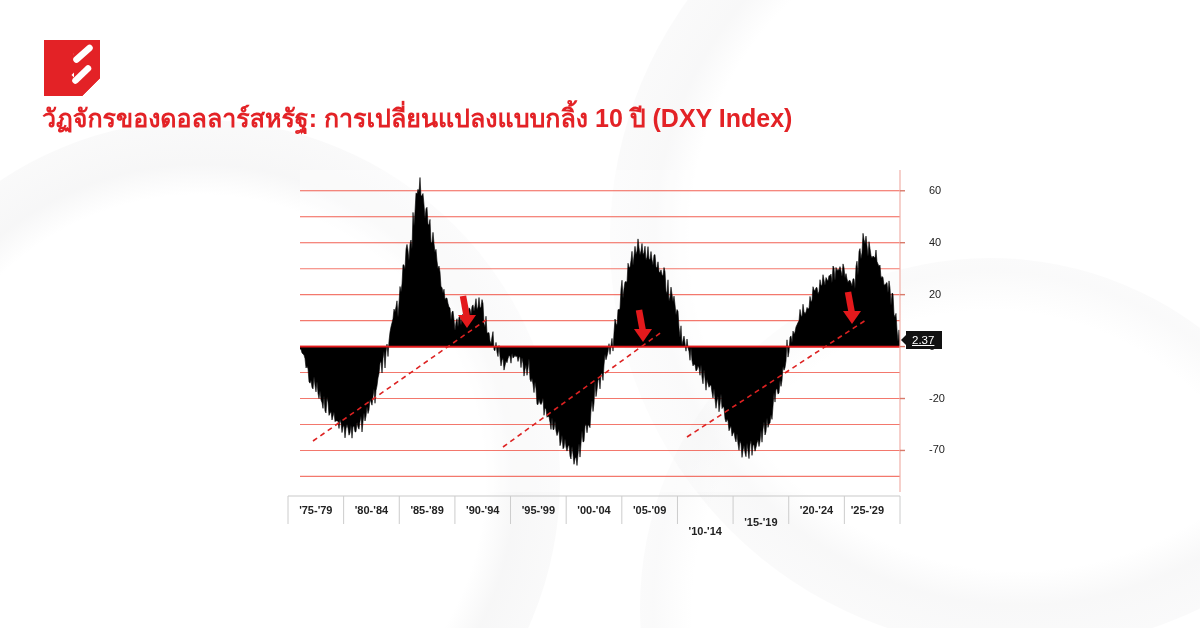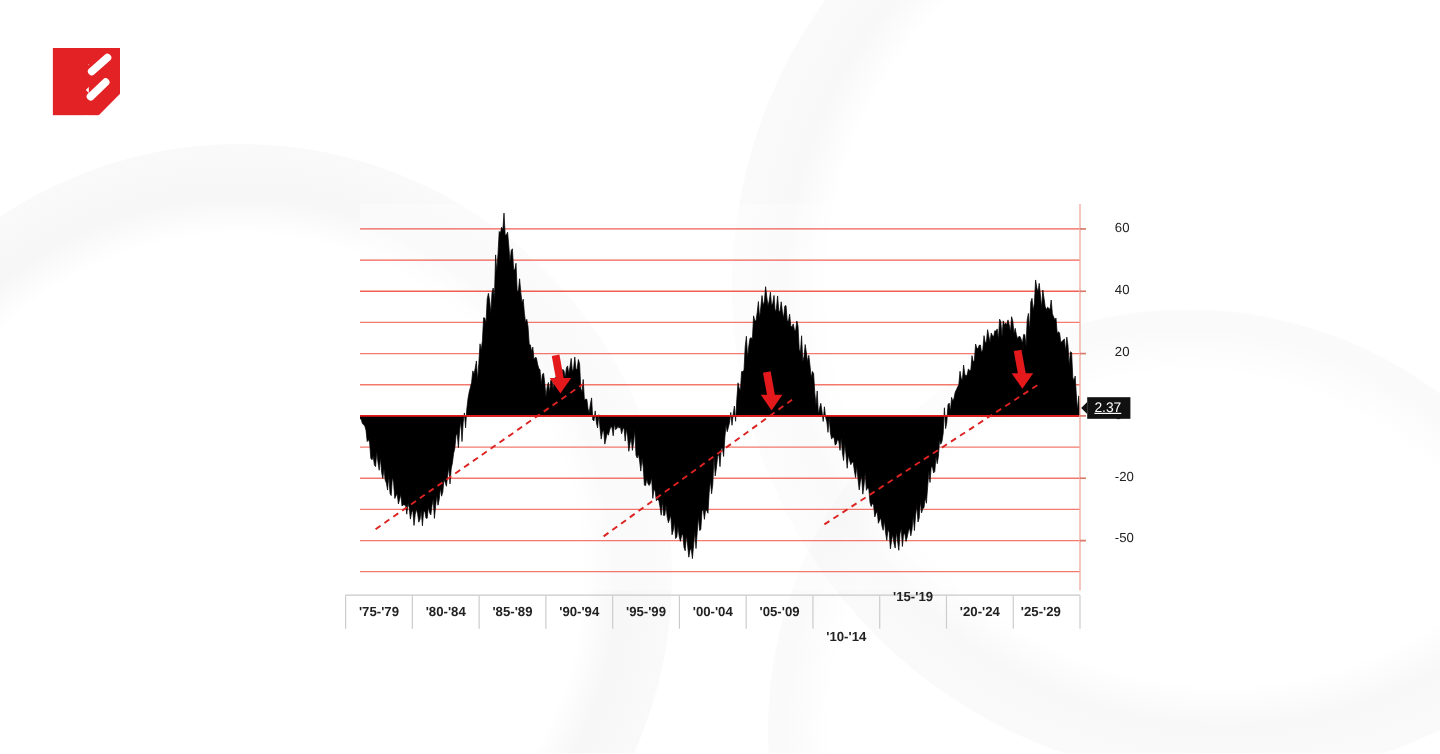--- a/index.html
+++ b/index.html
@@ -151,20 +151,21 @@
     </g>
     <path d="M30 0 H56 V38 L38 56 H30 Z" fill="#e32226"></path>
     <g stroke="#ffffff" stroke-width="6.5" stroke-linecap="round">
       <line x1="32.5" y1="19.5" x2="45.5" y2="8.0"></line>
       <line x1="31.5" y1="40.5" x2="44.0" y2="28.5"></line>
     </g>
     <path d="M0 0 H26.5 V56 H0 Z" fill="#e32226"></path>
     <path d="M26.5 0 H56 V38 L38 56 H26.5 Z" fill="none"></path>
   </svg>
 
+  <div id="page-title">วัฏจักรของดอลลาร์สหรัฐ: การเปลี่ยนแปลงแบบกลิ้ง 10 ปี (DXY Index)</div>
 
   <div id="chart-area">
 
     <svg id="chart-svg" width="1200" height="628">
       <defs>
         <clipPath id="plotClip">
           <rect x="300" y="170" width="600" height="322"></rect>
         </clipPath>
       </defs>
 
@@ -238,32 +239,32 @@
           <line x1="900" x2="900" y1="496" y2="524" stroke="#cccccc" stroke-width="1"></line>
         </g>
     </svg>
 
     <div id="y-labels">
         <div class="y-tick-label" style="left: 909px; top: 183.774px;">60</div>
         <div class="y-tick-label" style="left: 909px; top: 235.71px;">40</div>
         <div class="y-tick-label" style="left: 909px; top: 287.645px;">20</div>
         <div class="y-tick-label" style="left: 909px; top: 339.581px;">0</div>
         <div class="y-tick-label" style="left: 909px; top: 391.516px;">-20</div>
-        <div class="y-tick-label" style="left: 909px; top: 443.452px;">-50</div>
+        <div class="y-tick-label" style="left: 909px; top: 443.452px;">-70</div>
       </div>
 
     <div id="x-labels">
         <div class="x-tick-label" style="left: 288px; width: 55.6364px; top: 504px;">'75-'79</div>
         <div class="x-tick-label" style="left: 343.636px; width: 55.6364px; top: 504px;">'80-'84</div>
         <div class="x-tick-label" style="left: 399.273px; width: 55.6364px; top: 504px;">'85-'89</div>
         <div class="x-tick-label" style="left: 454.909px; width: 55.6364px; top: 504px;">'90-'94</div>
         <div class="x-tick-label" style="left: 510.545px; width: 55.6364px; top: 504px;">'95-'99</div>
         <div class="x-tick-label" style="left: 566.182px; width: 55.6364px; top: 504px;">'00-'04</div>
         <div class="x-tick-label" style="left: 621.818px; width: 55.6364px; top: 504px;">'05-'09</div>
         <div class="x-tick-label" style="left: 677.455px; width: 55.6364px; top: 504px; margin-top: 21px;">'10-'14</div>
-        <div class="x-tick-label" style="left: 733.091px; width: 55.6364px; top: 492px;">'15-'19</div>
+        <div class="x-tick-label" style="left: 733.091px; width: 55.6364px; top: 516px;">'15-'19</div>
         <div class="x-tick-label" style="left: 788.727px; width: 55.6364px; top: 504px;">'20-'24</div>
         <div class="x-tick-label" style="left: 844.364px; width: 46px; top: 504px;">'25-'29</div>
       </div>
 
     <div id="last-price-tag" style="top: 331.426px; text-decoration: underline;">2.37</div>
   </div>
 </div>
 
 </body></html>

